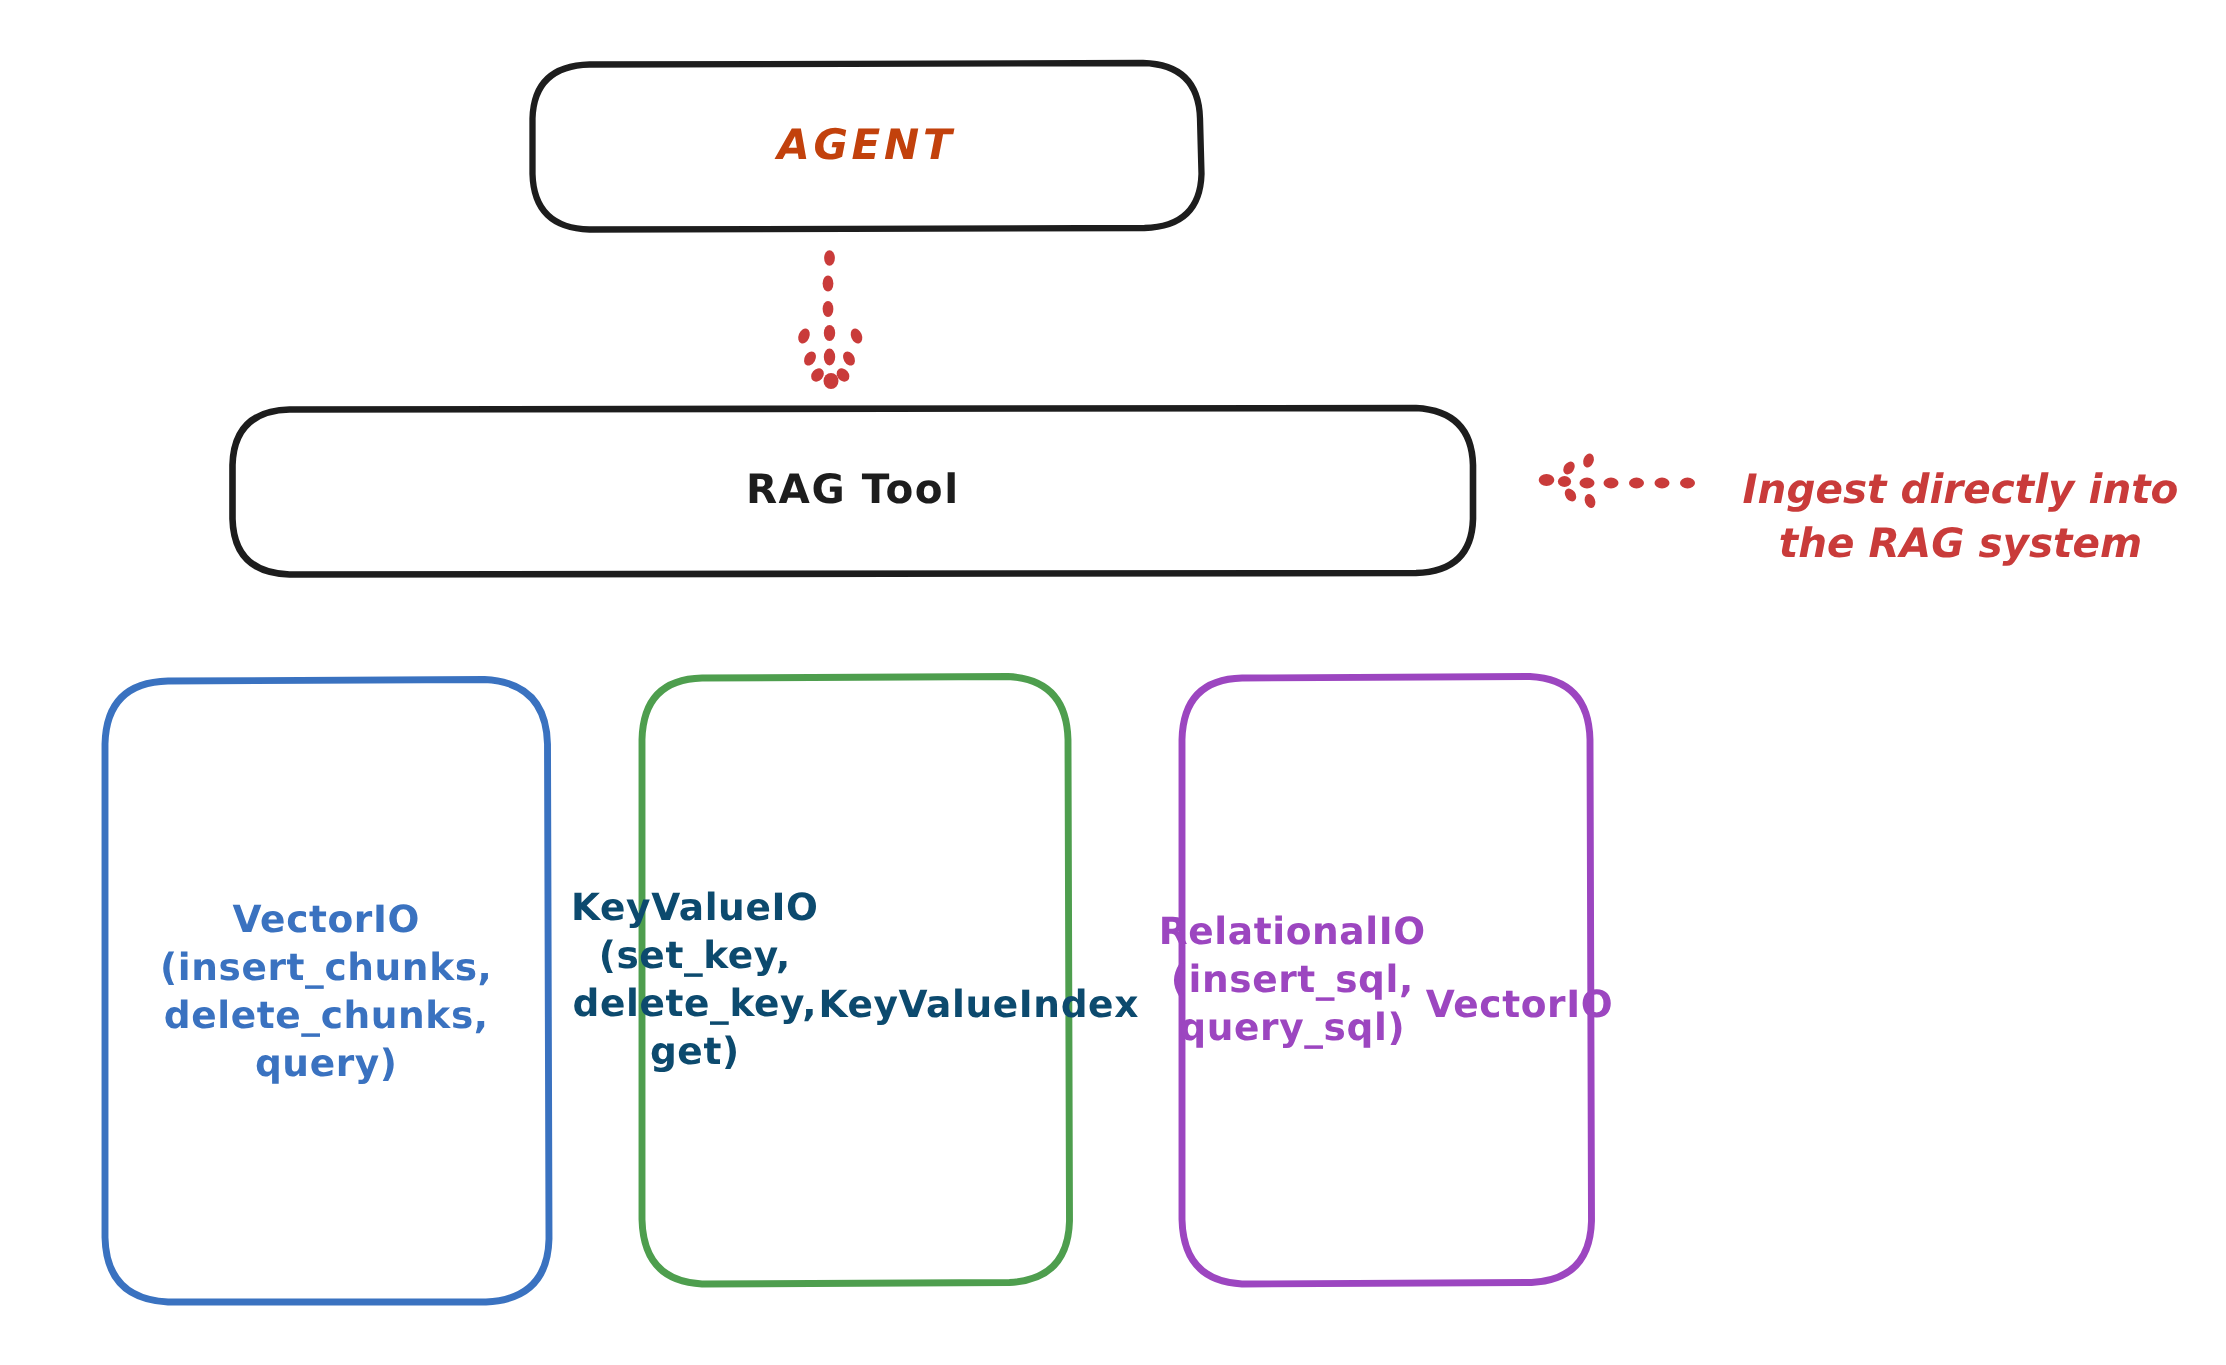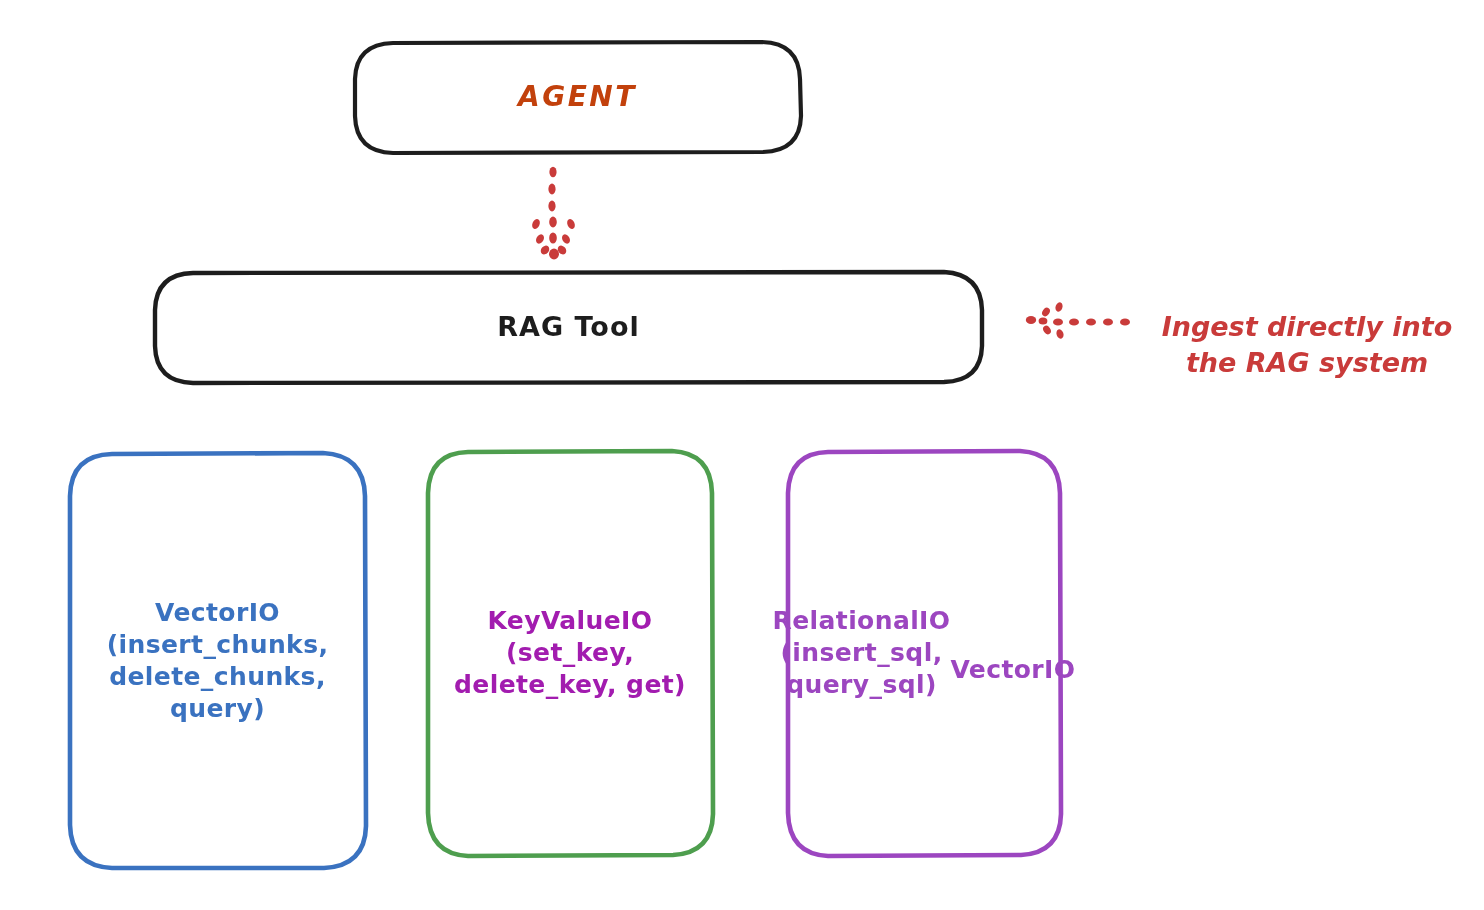--- a/index.html
+++ b/index.html
@@ -81,21 +81,21 @@
     top: 453px;
     width: 295px;
     height: 415px;
     color: #3a72c0;
   }
   #keyvalue-label {
     left: 428px;
     top: 451px;
     width: 284px;
     height: 404px;
-    color: #a21caf;
+    color: #0c4a6e;
   }
   #relational-label {
     left: 788px;
     top: 451px;
     width: 272px;
     height: 404px;
     color: #9c46c0;
   }
   
   #ingest-note {
@@ -180,20 +180,21 @@
   <span class="api">VectorIO
 (insert_chunks,
 delete_chunks,
 query)</span>
 </div>
 
 <div class="node-label store-label" id="keyvalue-label">
   <span class="api">KeyValueIO
 (set_key,
 delete_key, get)</span>
+  <span class="index">KeyValueIndex</span>
 </div>
 
 <div class="node-label store-label" id="relational-label">
   <span class="api">RelationalIO
 (insert_sql,
 query_sql)</span>
   <span class="index">VectorIO</span>
 </div>
 
 <div id="ingest-note">Ingest directly into

